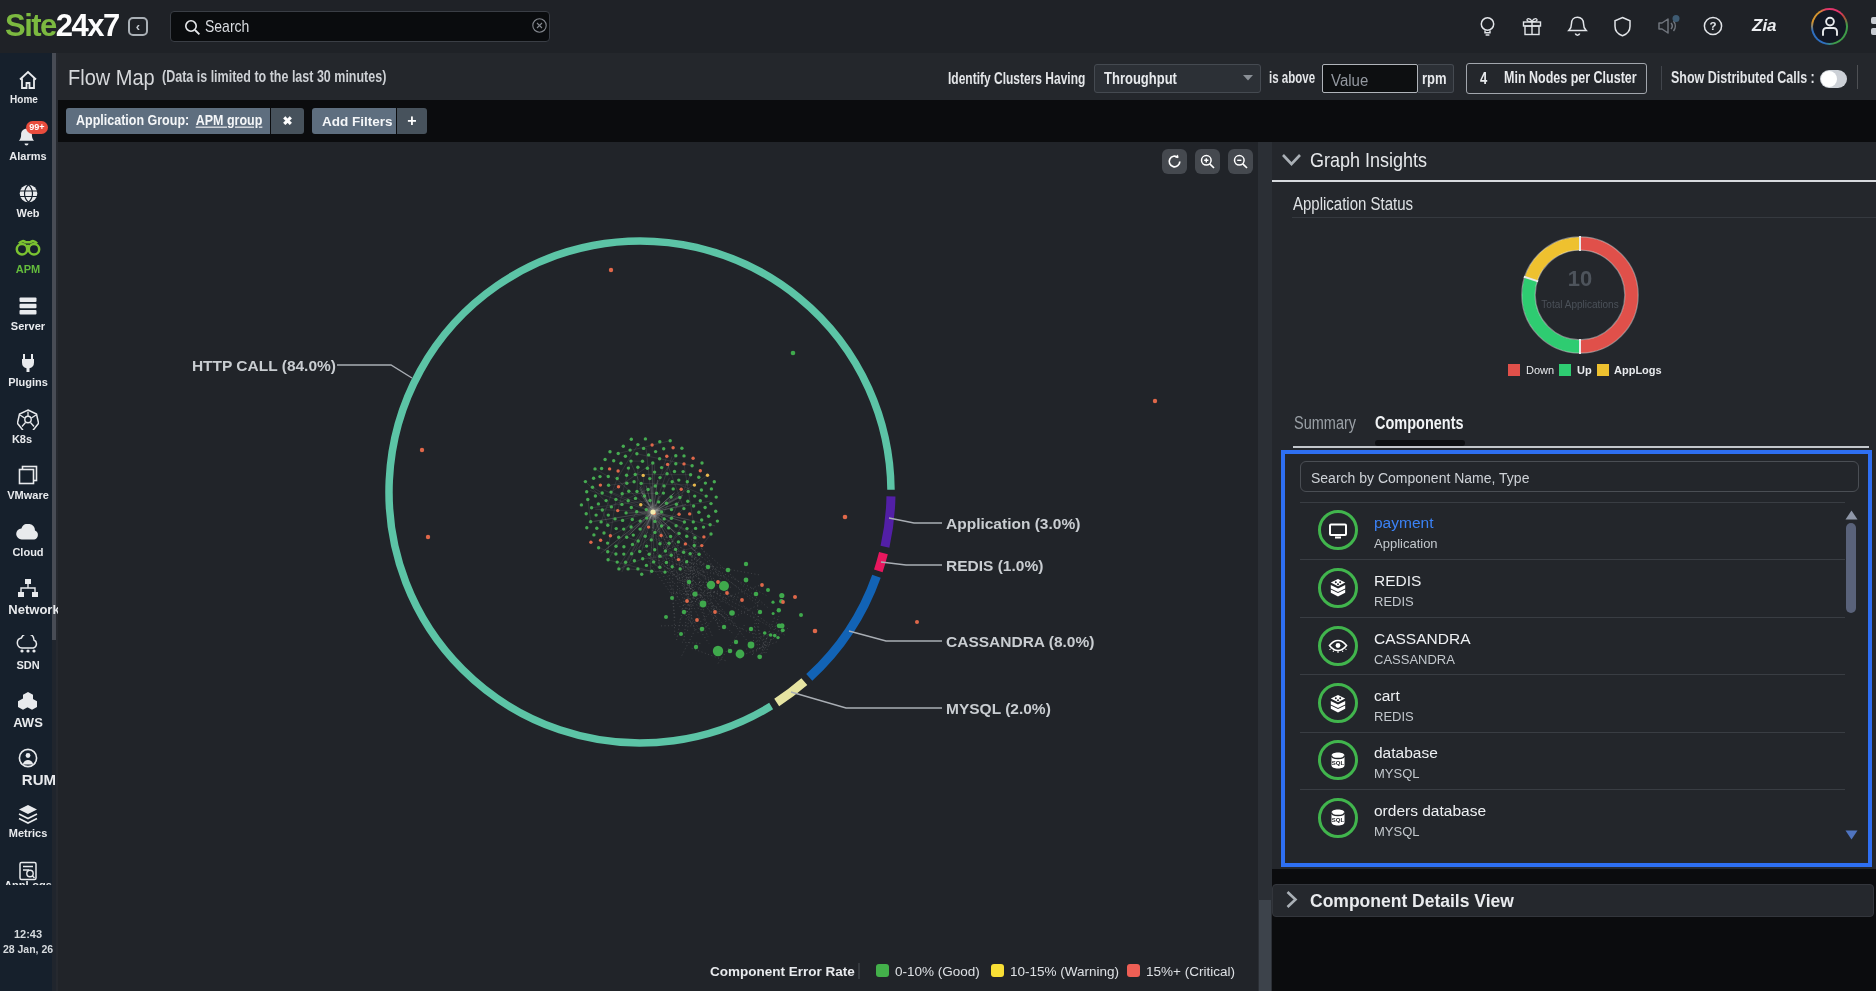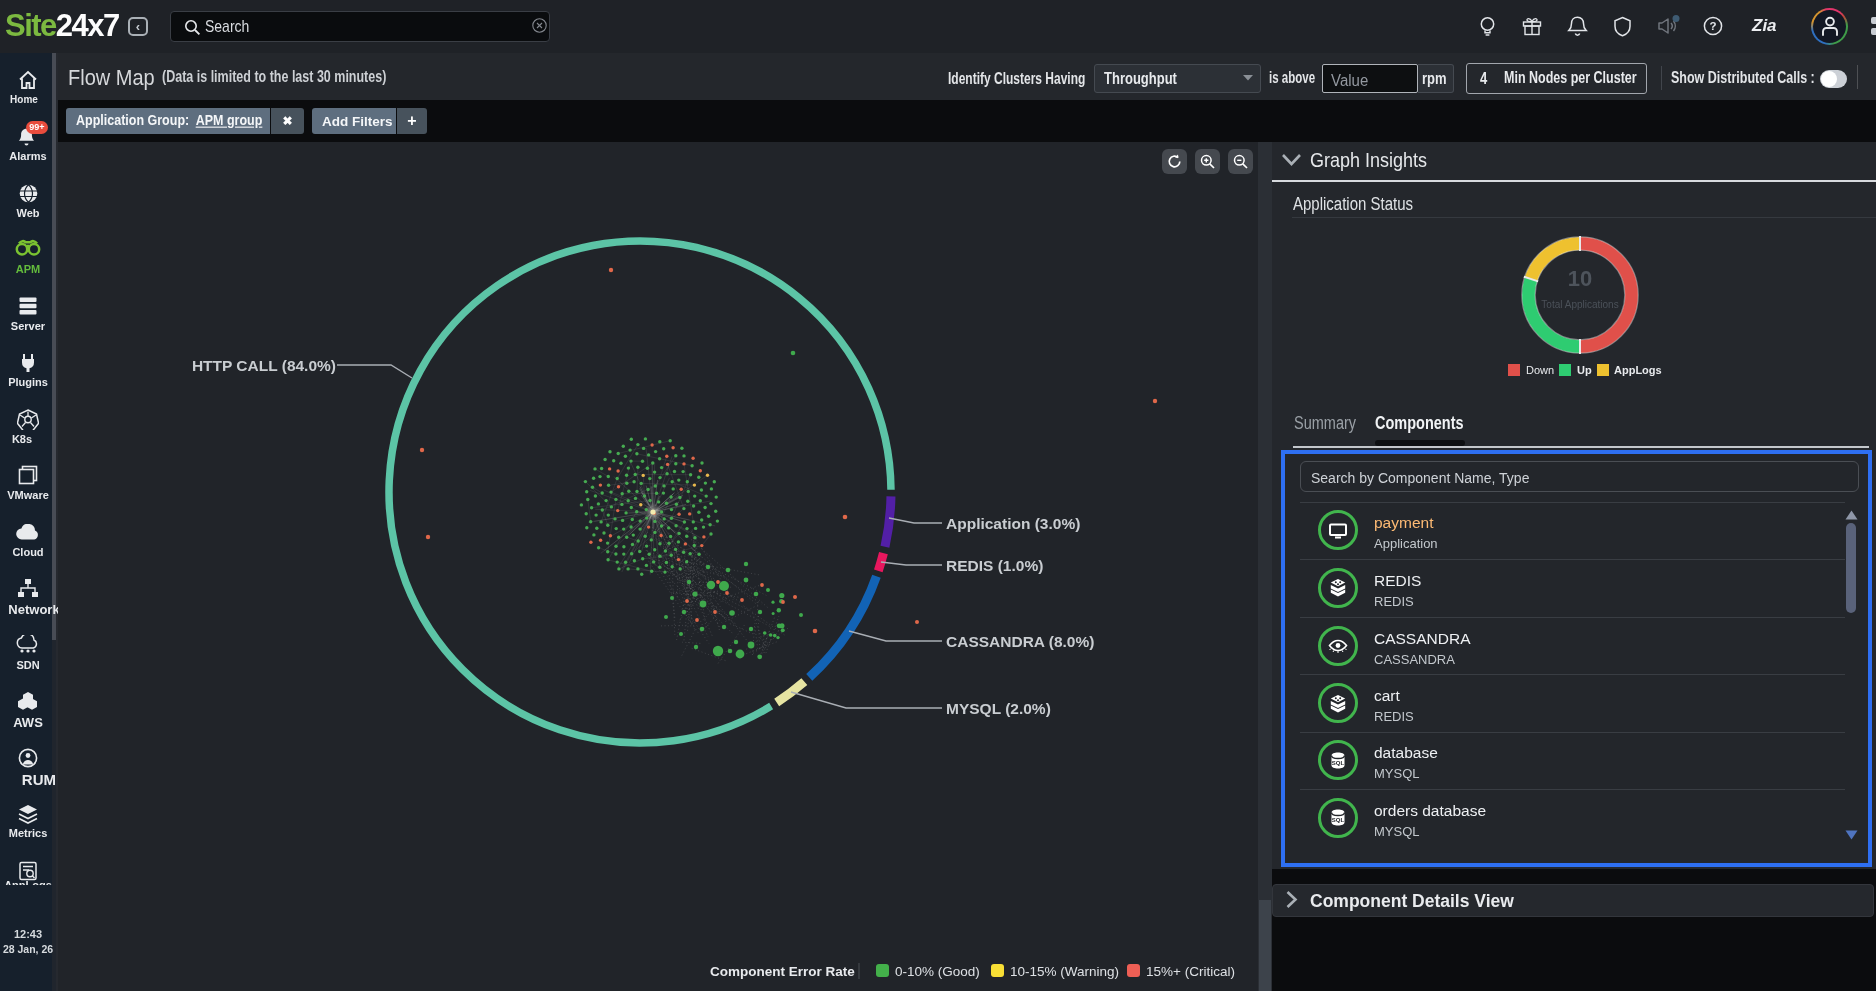--- a/index.html
+++ b/index.html
@@ -771,21 +771,21 @@
 
 <div class="abs" style="left:1281px;top:450px;width:591px;height:417px;border:4px solid #2e6ff2;background:#23262b"></div>
 <div class="abs" style="left:1300px;top:461px;width:559px;height:31px;border:1px solid #4a4e54;border-radius:6px"></div>
 <div class="abs" style="left:1311px;top:469px;font-size:14px;color:#ced2d7;transform:scaleY(1.1);transform-origin:0 50%">Search by Component Name, Type</div>
 <div class="abs" style="left:1300px;top:502px;width:545px;height:1px;background:#393d43"></div>
 <div class="abs" style="left:1318px;top:510px;width:40px;height:40px;border:3px solid #41b54d;border-radius:50%"></div>
 <svg class="abs ico" style="left:1326px;top:519px" width="24" height="23" viewBox="0 0 24 23">
     <rect x="4" y="5.5" width="16" height="10.5" rx="1" fill="none" stroke="#fff" stroke-width="2"></rect>
     <line x1="9" y1="18.5" x2="15" y2="18.5" stroke="#fff" stroke-width="2"></line>
   </svg>
-<div class="abs" style="left:1374px;top:514px;font-size:15.5px;color:#fdba74">payment</div>
+<div class="abs" style="left:1374px;top:514px;font-size:15.5px;color:#3b82f6">payment</div>
 <div class="abs" style="left:1374px;top:536px;font-size:13px;color:#c3c8cd">Application</div>
 <div class="abs" style="left:1300px;top:559px;width:545px;height:1px;background:#393d43"></div>
 <div class="abs" style="left:1318px;top:568px;width:40px;height:40px;border:3px solid #41b54d;border-radius:50%"></div>
 <svg class="abs ico" style="left:1326px;top:576px" width="24" height="23" viewBox="0 0 24 23">
     <path d="M12 3l7.2 3.6L12 10.2 4.8 6.6z" fill="#fff"></path>
     <circle cx="9.8" cy="6.2" r="1" fill="#23262b"></circle>
     <circle cx="14.2" cy="6.2" r="1" fill="#23262b"></circle>
     <circle cx="12" cy="8.2" r="1" fill="#23262b"></circle>
     <path d="M4.8 9l7.2 3.6L19.2 9v3.4L12 16 4.8 12.4z" fill="#fff"></path>
     <path d="M4.8 13.4l7.2 3.6 7.2-3.6v3.4L12 20.4l-7.2-3.6z" fill="#fff"></path>

